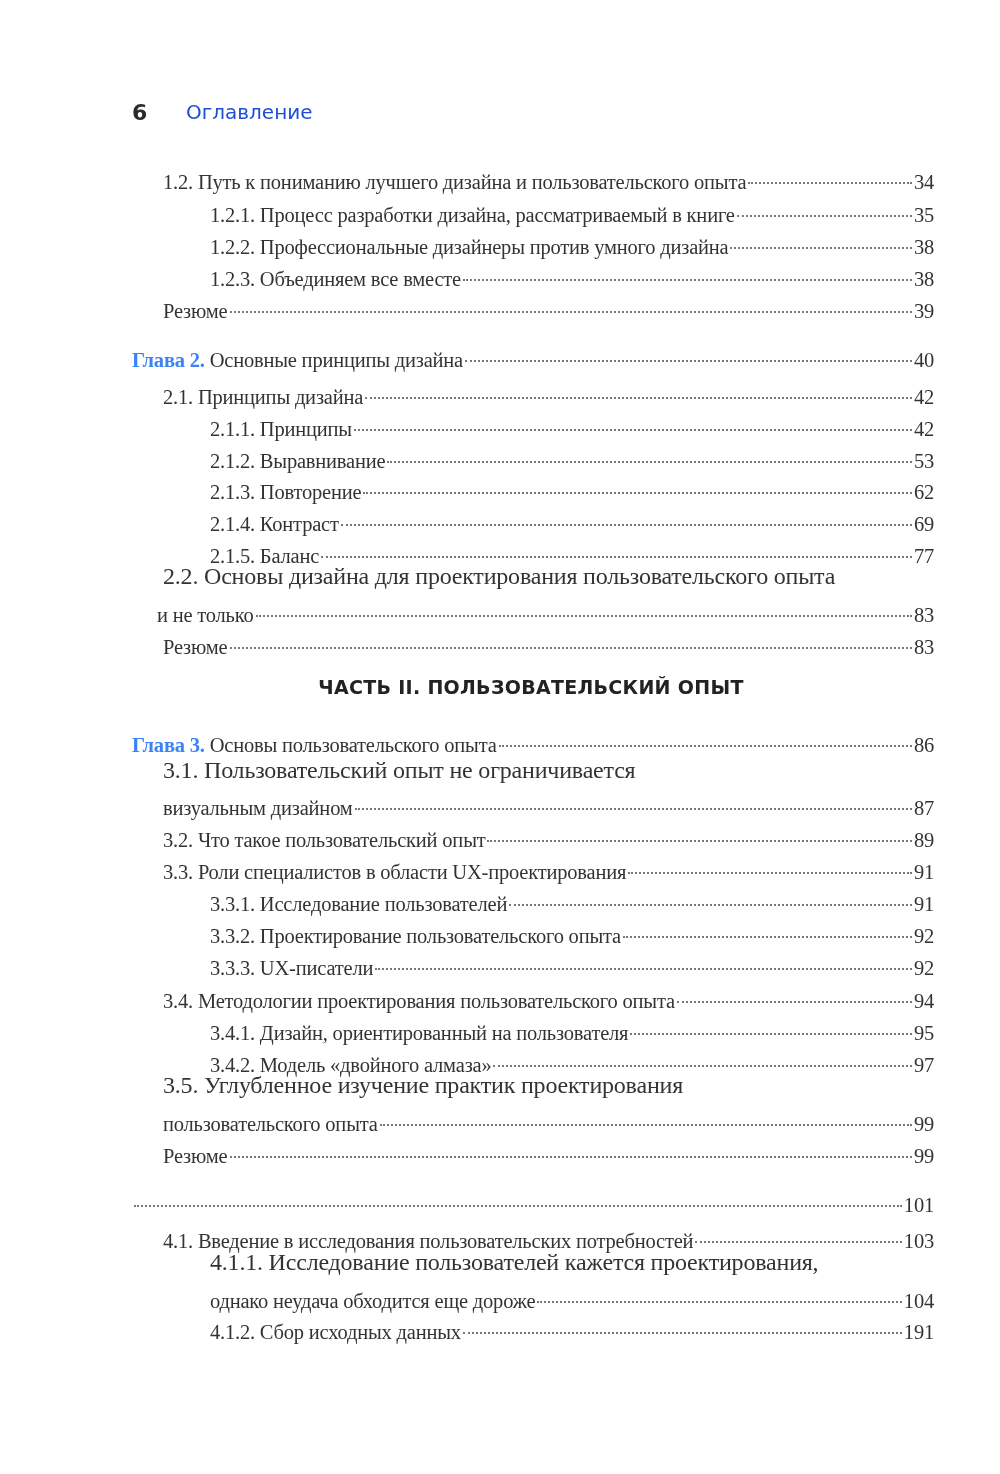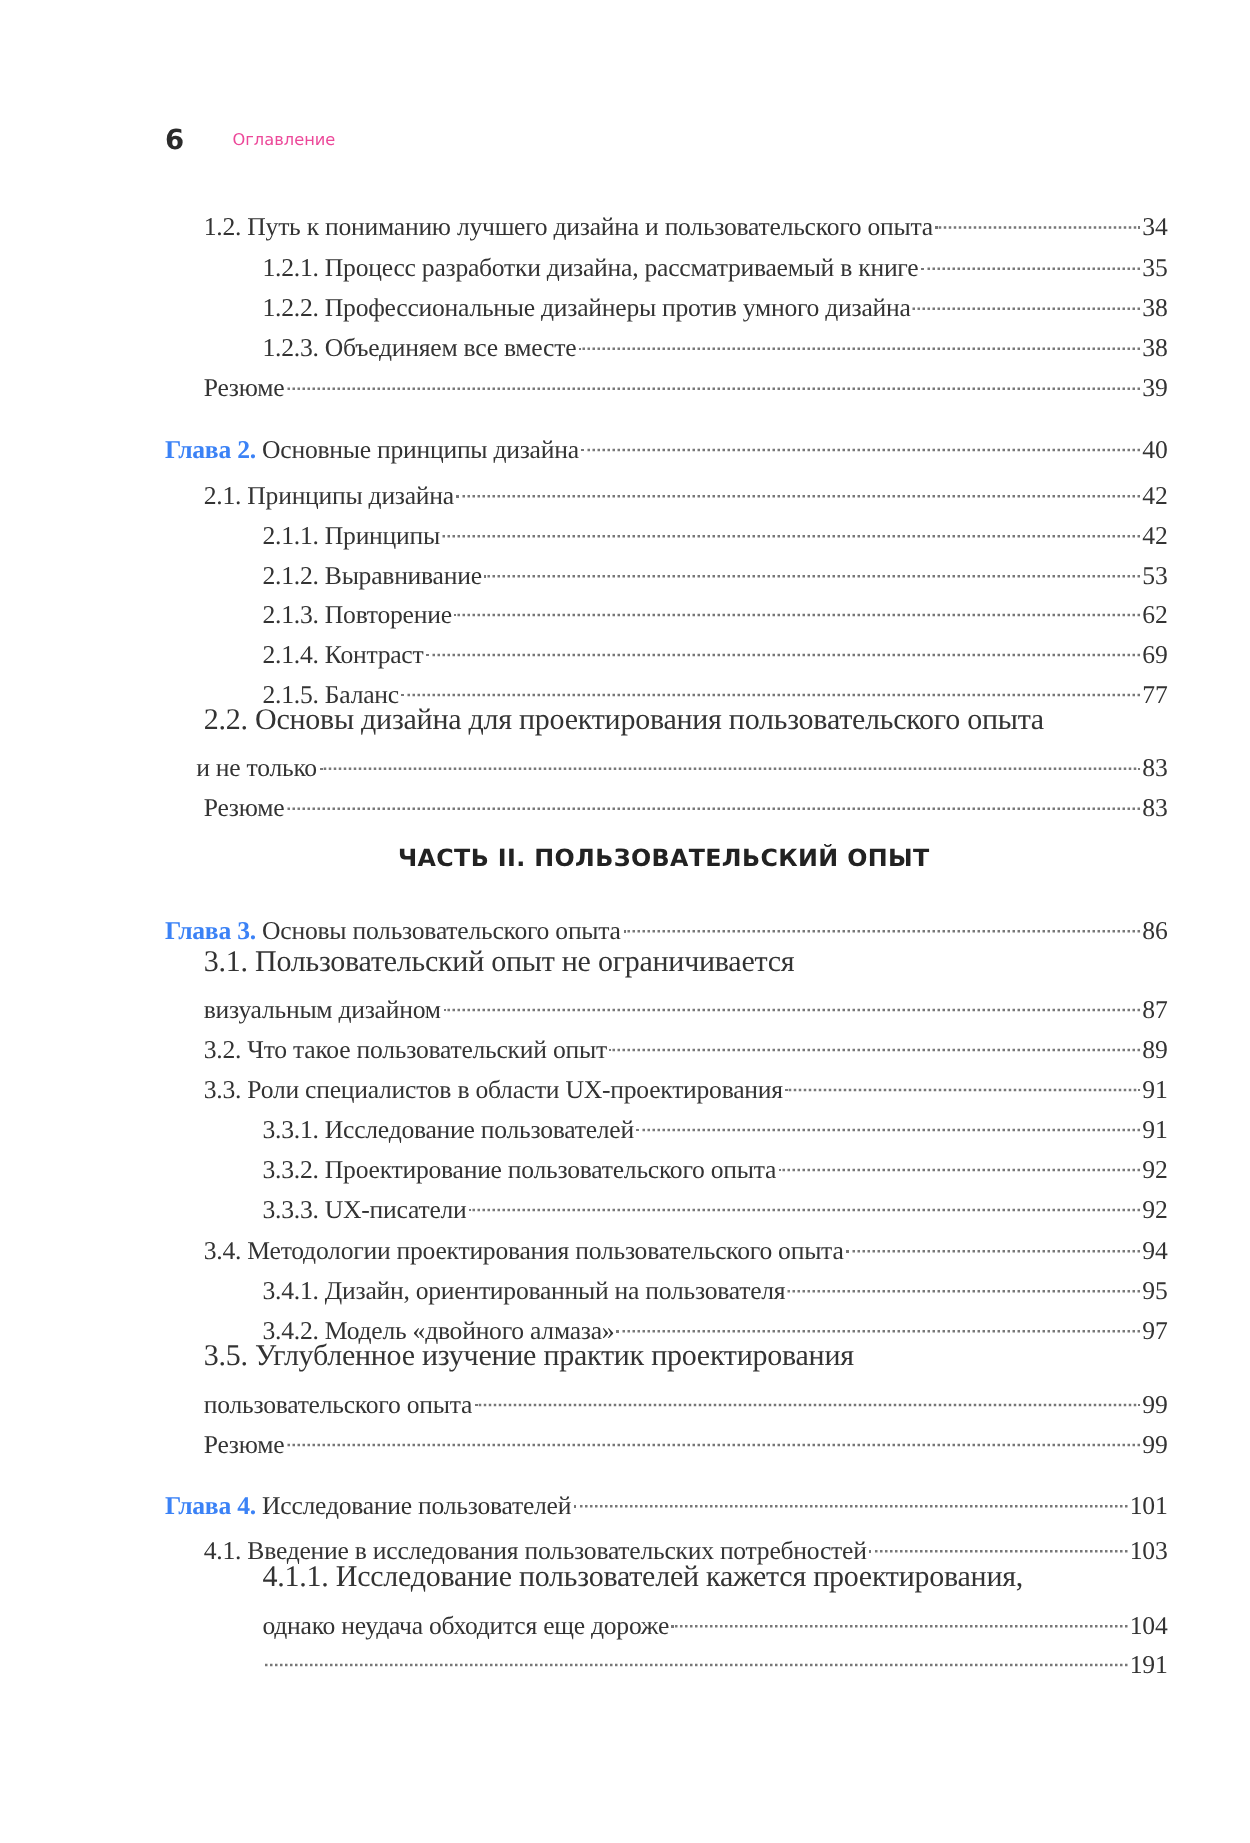--- a/index.html
+++ b/index.html
@@ -2,21 +2,21 @@
 <html><head>
 <meta charset="utf-8">
 <style>
   html, body { margin: 0; padding: 0; }
   body {
     width: 1000px; height: 1474px; background: #ffffff; position: relative; overflow: hidden;
     color: #2a2a2a;
   }
   .page-header { position: absolute; top: 94px; left: 132px; height: 36px; display: flex; align-items: center; }
   .page-number { font-family: "DejaVu Sans", sans-serif; font-weight: bold; font-size: 22px; color: #2b2b2b; width: 54px; }
-  .running-head { font-family: "DejaVu Sans", sans-serif; font-size: 13px; color: #ec4899; }
+  .running-head { font-family: "DejaVu Sans", sans-serif; font-size: 20px; color: #1d4ed8; }
   .toc { position: absolute; left: 0; top: 0; width: 1000px; }
   .row {
     position: absolute; right: 66px; display: flex; align-items: baseline;
     font-family: "Liberation Serif", serif; font-size: 20.5px; color: #333; line-height: 31px;
     letter-spacing: -0.2px;
     margin-top: 12px;
   }
   .row .title { white-space: nowrap; }
   .row .title b { font-weight: bold; color: #3b82f6; }
   .row .leader {
@@ -175,32 +175,32 @@
       <span class="leader"></span>
       <span class="page">99</span>
     </div>
   <div class="row" style="top:1129px;left:163px">
       <span class="title">Резюме</span>
       <span class="leader"></span>
       <span class="page">99</span>
     </div>
 
   <div class="row" style="top:1178px;left:132px">
-      <span class="title"><b>Глава 4.</b> <span>Исследование пользователей</span></span>
       <span class="leader"></span>
       <span class="page">101</span>
     </div>
   <div class="row" style="top:1214px;left:163px">
       <span class="title">4.1. Введение в исследования пользовательских потребностей</span>
       <span class="leader"></span>
       <span class="page">103</span>
     </div>
   <div class="line1" style="top:1247px;left:210px">4.1.1. Исследование пользователей кажется проектирования,</div>
   <div class="row" style="top:1274px;left:210px">
       <span class="title">однако неудача обходится еще дороже</span>
       <span class="leader"></span>
       <span class="page">104</span>
     </div>
   <div class="row" style="top:1305px;left:210px">
+      <span class="title">4.1.2. Сбор исходных данных</span>
       <span class="leader"></span>
       <span class="page">191</span>
     </div>
 </div>
 
 </body></html>

